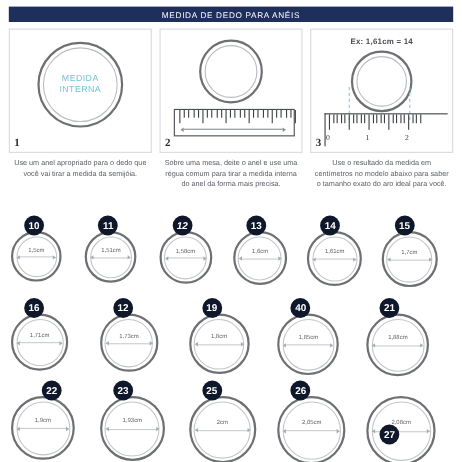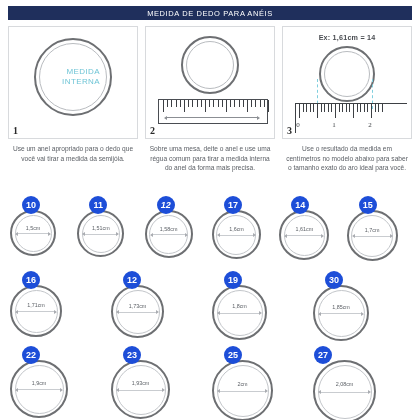--- a/index.html
+++ b/index.html
@@ -54,21 +54,21 @@
     border:2.5px solid #6d6f72;
     box-sizing:border-box;
   }
   .ring1 .inner{
     position:absolute;left:3px;top:3px;right:3px;bottom:3px;
     border-radius:50%;
     border:1px solid #b9bcc0;
   }
   .ring1-label{
     position:absolute;left:50%;top:50px;transform:translate(-50%,-50%);
-    text-align:right;
+    text-align:center;
     color:#6fc5d6;
     font-size:8px;
     line-height:1.25;
     letter-spacing:.4px;
     width:54px;
   }
 
   
   .ring2{
     position:absolute;left:50%;top:38px;transform:translate(-50%,-50%);
@@ -124,21 +124,21 @@
   
   .grid{
     position:absolute;left:8px;right:8px;top:196px;
     display:flex;flex-direction:column;gap:3px;
   }
   .grid-row{display:flex;}
   .cell{flex:1;position:relative;height:72px;}
   .badge{
     position:absolute;
     border-radius:50%;
-    background:#1d4ed8;color:#fff;
+    background:#0f172a;color:#fff;
     display:flex;align-items:center;justify-content:center;
     font-size:9px;font-weight:bold;
     width:18px;height:18px;
     top:0;
     z-index:3;
   }
   .sz-ring{
     position:absolute;
     border-radius:50%;
     border:2px solid #6d6f72;
@@ -300,21 +300,21 @@
             <div class="meas">1,58cm</div>
           </div>
           <div class="badge" style="left: 14px; font-style: italic;">12</div>
         </div>
         <div class="cell">
           <div class="sz-ring" style="width: 49px; height: 49px; left: 2px;">
             <div class="inner"></div>
             <div class="arrow"></div>
             <div class="meas">1,6cm</div>
           </div>
-          <div class="badge" style="left: 14px;">17</div>
+          <div class="badge" style="left: 14px;">13</div>
         </div>
         <div class="cell">
           <div class="sz-ring" style="width: 50px; height: 50px; left: 2px;">
             <div class="inner"></div>
             <div class="arrow"></div>
             <div class="meas">1,61cm</div>
           </div>
           <div class="badge" style="left: 14px;">14</div>
         </div>
         <div class="cell">
@@ -350,51 +350,67 @@
             <div class="meas">1,8cm</div>
           </div>
           <div class="badge" style="left: 14px;">19</div>
         </div>
         <div class="cell">
           <div class="sz-ring" style="width: 56px; height: 56px; left: 2px;">
             <div class="inner"></div>
             <div class="arrow"></div>
             <div class="meas">1,85cm</div>
           </div>
-          <div class="badge" style="left: 14px;">30</div>
+          <div class="badge" style="left: 14px;">40</div>
+        </div>
+        <div class="cell">
+          <div class="sz-ring" style="width: 57px; height: 57px; left: 2px;">
+            <div class="inner"></div>
+            <div class="arrow"></div>
+            <div class="meas">1,88cm</div>
+          </div>
+          <div class="badge" style="left: 14px;">21</div>
         </div>
       </div>
       <div class="grid-row">
         <div class="cell">
           <div class="sz-ring" style="width: 58px; height: 58px; left: 2px;">
             <div class="inner"></div>
             <div class="arrow"></div>
             <div class="meas">1,9cm</div>
           </div>
-          <div class="badge" style="left: 14px;">22</div>
+          <div class="badge" style="left: 30px;">22</div>
         </div>
         <div class="cell">
           <div class="sz-ring" style="width: 59px; height: 59px; left: 2px;">
             <div class="inner"></div>
             <div class="arrow"></div>
             <div class="meas">1,93cm</div>
           </div>
           <div class="badge" style="left: 14px;">23</div>
         </div>
         <div class="cell">
           <div class="sz-ring" style="width: 61px; height: 61px; left: 2px;">
             <div class="inner"></div>
             <div class="arrow"></div>
             <div class="meas">2cm</div>
           </div>
           <div class="badge" style="left: 14px;">25</div>
         </div>
         <div class="cell">
+          <div class="sz-ring" style="width: 62px; height: 62px; left: 2px;">
+            <div class="inner"></div>
+            <div class="arrow"></div>
+            <div class="meas">2,05cm</div>
+          </div>
+          <div class="badge" style="left: 14px;">26</div>
+        </div>
+        <div class="cell">
           <div class="sz-ring" style="width: 63px; height: 63px; left: 2px;">
             <div class="inner"></div>
             <div class="arrow"></div>
             <div class="meas">2,08cm</div>
           </div>
-          <div class="badge" style="left: 3px;">27</div>
+          <div class="badge" style="left: 14px; margin-top: 40px;">27</div>
         </div>
       </div>
     </div>
 </div>
 
 </body></html>

